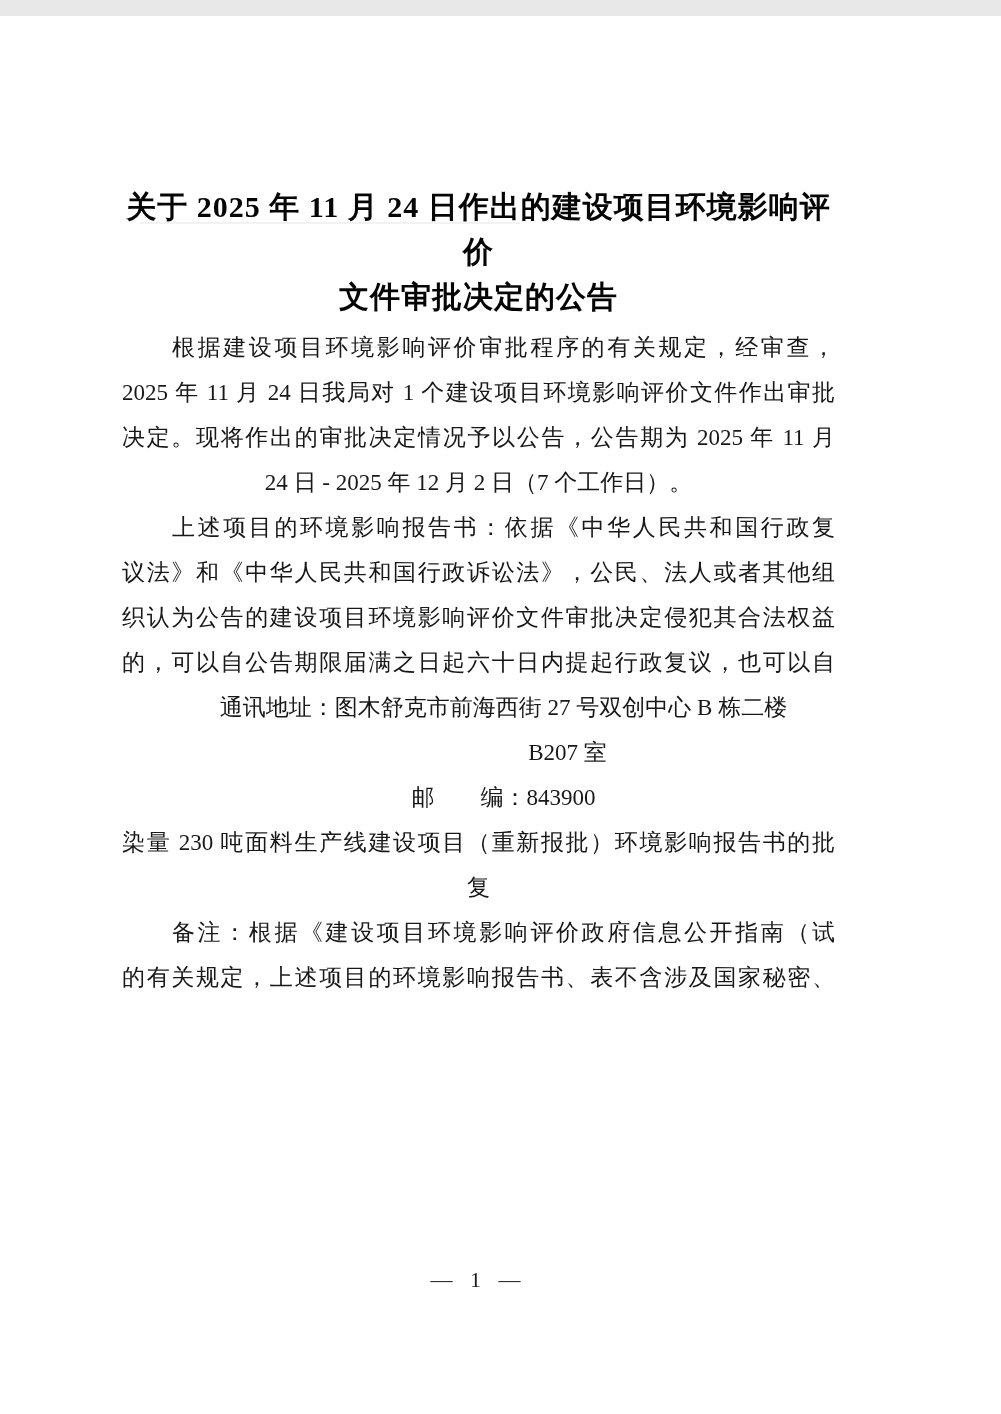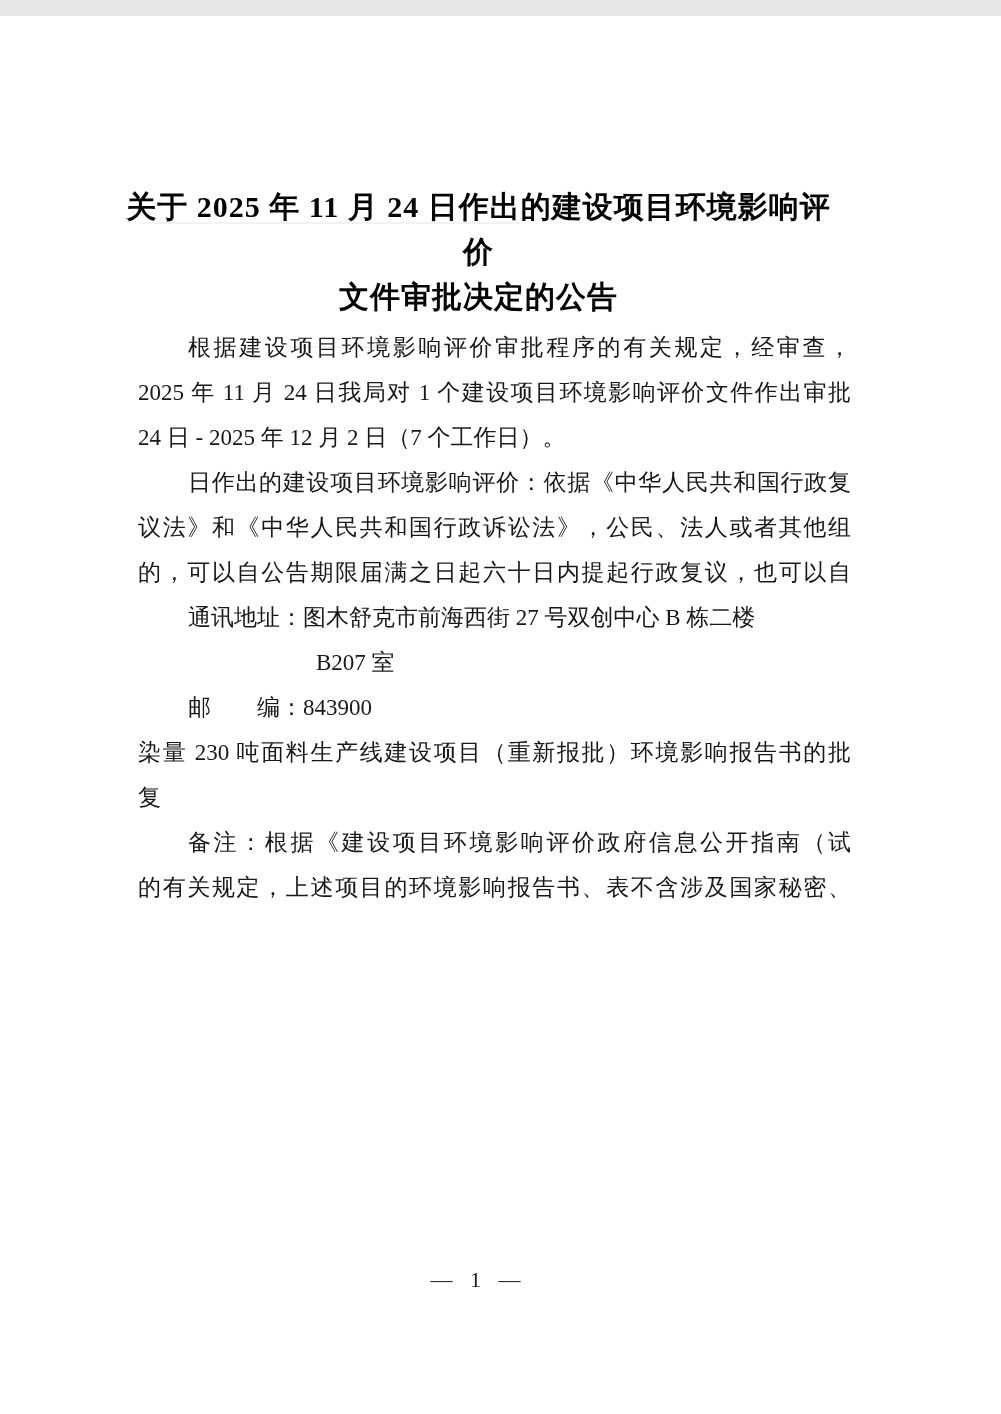--- a/index.html
+++ b/index.html
@@ -29,30 +29,30 @@
     color: #050505;
     line-height: 45px;
     letter-spacing: 1px;
   }
   .title-line {
     display: block;
   }
   .doc-body {
     position: absolute;
     top: 309px;
-    left: 138px;
+    left: 122px;
     width: 713px;
   }
   .line {
     height: 45px;
     line-height: 45px;
     font-size: 23px;
     white-space: pre;
     overflow: hidden;
-    text-align: left;
+    text-align: center;
   }
   .line.justify {
     white-space: normal;
     text-align: justify;
     text-align-last: justify;
   }
   .indent-para {
     text-indent: 50px;
   }
   .indent-none {
@@ -89,23 +89,25 @@
   <div class="scan-streak streak-2"></div>
 
   <h1 class="title">
     <span class="title-line">关于 2025 年 11 月 24 日作出的建设项目环境影响评价</span>
     <span class="title-line">文件审批决定的公告</span>
   </h1>
 
   <div class="doc-body">
       <div class="line indent-para justify">根据建设项目环境影响评价审批程序的有关规定，经审查，</div>
       <div class="line indent-none justify">2025 年 11 月 24 日我局对 1 个建设项目环境影响评价文件作出审批</div>
+      <div class="line indent-none justify">决定。现将作出的审批决定情况予以公告，公告期为 2025 年 11 月</div>
       <div class="line indent-none">24 日 - 2025 年 12 月 2 日（7 个工作日）。</div>
-      <div class="line indent-para justify">日作出的建设项目环境影响评价：依据《中华人民共和国行政复</div>
+      <div class="line indent-para justify">上述项目的环境影响报告书：依据《中华人民共和国行政复</div>
       <div class="line indent-none justify">议法》和《中华人民共和国行政诉讼法》，公民、法人或者其他组</div>
+      <div class="line indent-none justify">织认为公告的建设项目环境影响评价文件审批决定侵犯其合法权益</div>
       <div class="line indent-none justify">的，可以自公告期限届满之日起六十日内提起行政复议，也可以自</div>
       <div class="line indent-para">通讯地址：图木舒克市前海西街 27 号双创中心 B 栋二楼</div>
       <div class="line indent-address">B207 室</div>
       <div class="line indent-para">邮　　编：843900</div>
       <div class="line indent-none justify">染量 230 吨面料生产线建设项目（重新报批）环境影响报告书的批</div>
       <div class="line indent-none">复</div>
       <div class="line indent-para justify">备注：根据《建设项目环境影响评价政府信息公开指南（试行）》</div>
       <div class="line indent-none justify">的有关规定，上述项目的环境影响报告书、表不含涉及国家秘密、</div>
     </div>
 

